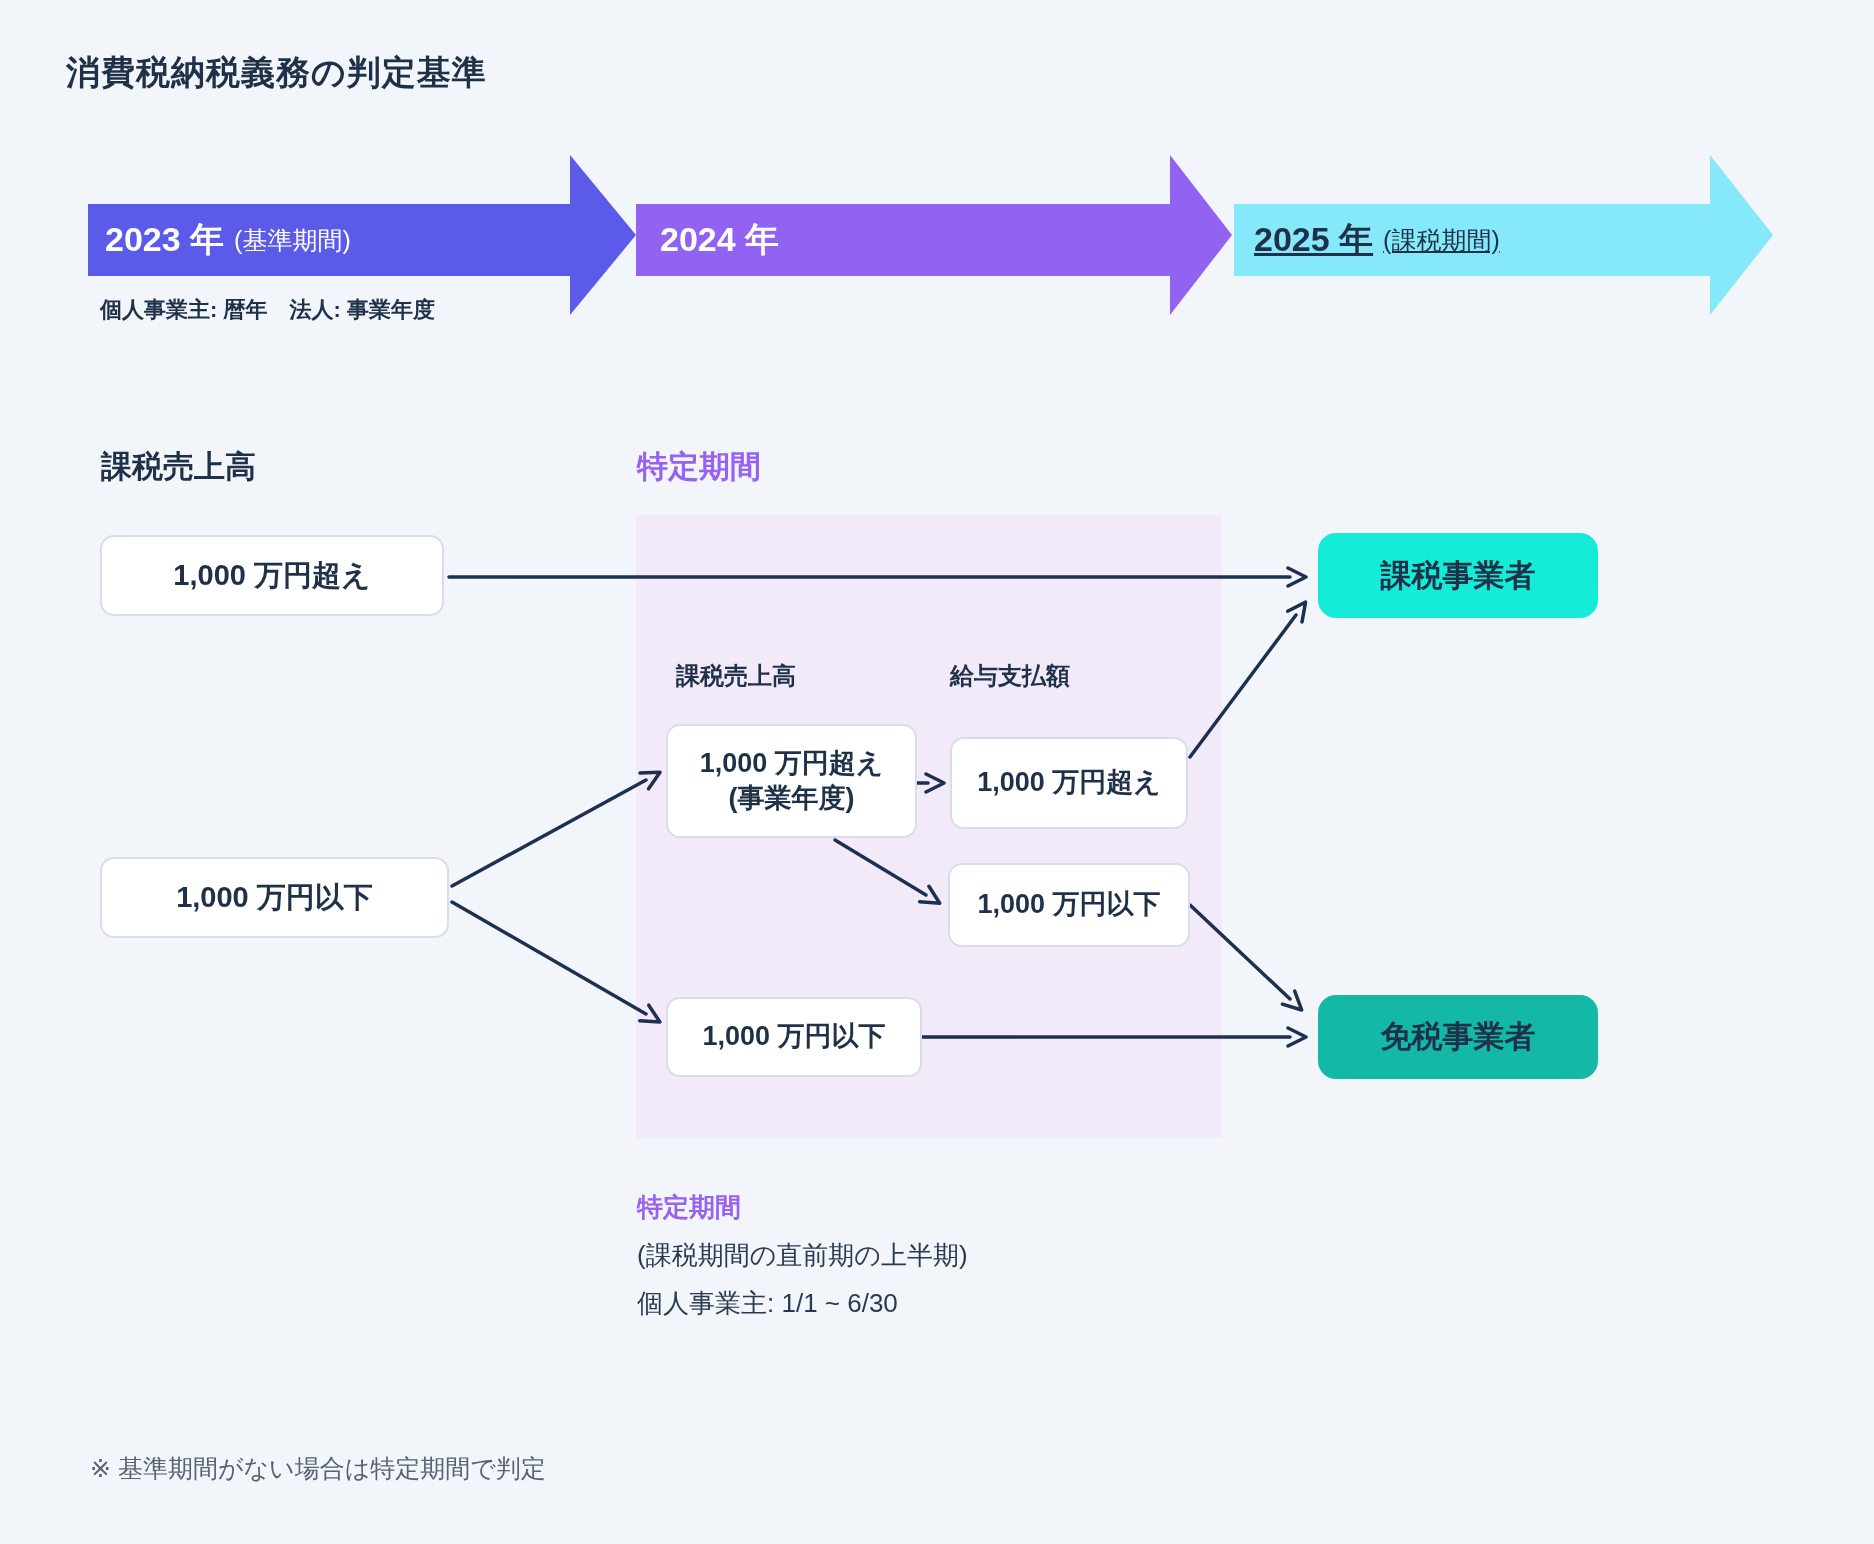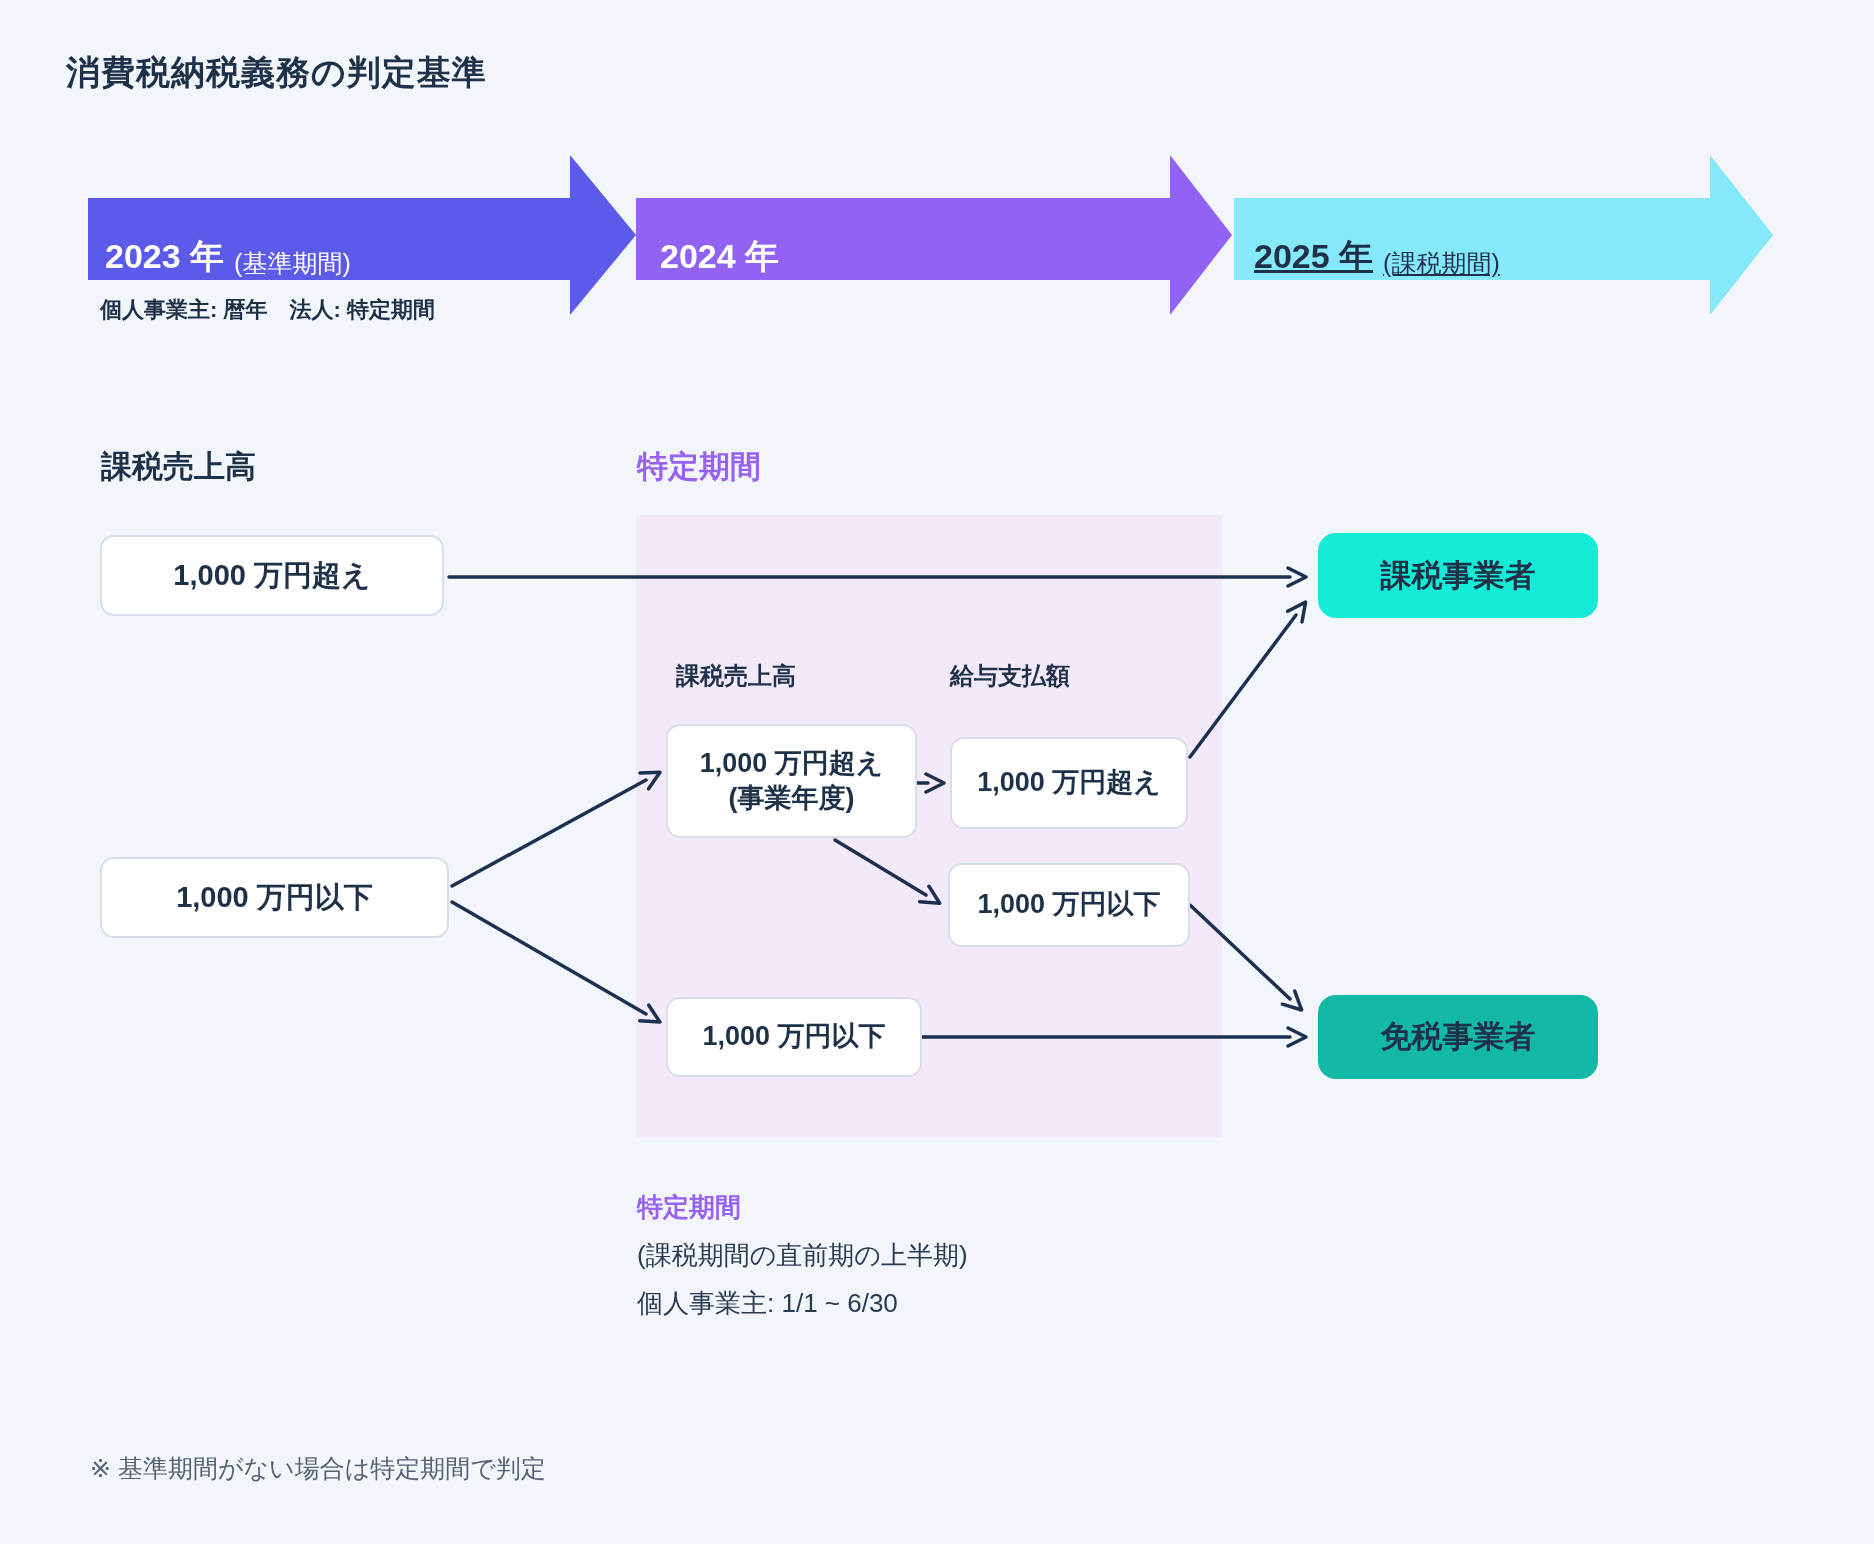--- a/index.html
+++ b/index.html
@@ -17,22 +17,22 @@
   .abs{position:absolute;}
 
   
   .page-title{
     left:66px;top:50px;
     font-size:34px;font-weight:bold;color:#1e3148;letter-spacing:1px;
   }
 
   
   .banner-body{
-    top:198px;height:82px;
-    display:flex;align-items:flex-end;
+    top:204px;height:72px;
+    display:flex;align-items:center;
     white-space:nowrap;
   }
   .banner-head{
     top:155px;width:0;height:0;
     border-top:80px solid transparent;
     border-bottom:80px solid transparent;
   }
   .b1{background:#5b5ae9;}  .h1{border-left:66px solid #5b5ae9;}
   .b2{background:#9263f2;}  .h2{border-left:62px solid #9263f2;}
   .b3{background:#85e8fb;}  .h3{border-left:63px solid #85e8fb;}
@@ -115,21 +115,21 @@
     <span class="banner-suffix"></span>
   </div>
   <div class="abs banner-head h2" style="left:1170px;"></div>
 
   <div class="abs banner-body b3 banner-dark" style="left:1234px;width:476px;padding-left:20px;">
     <span class="banner-year">2025 年</span>
     <span class="banner-suffix">(課税期間)</span>
   </div>
   <div class="abs banner-head h3" style="left:1710px;"></div>
 
-  <div class="abs timeline-note">個人事業主: 暦年　法人: 特定期間</div>
+  <div class="abs timeline-note">個人事業主: 暦年　法人: 事業年度</div>
 
   <div class="abs heading heading-left">課税売上高</div>
   <div class="abs heading heading-panel">特定期間</div>
 
   <div class="abs panel"></div>
 
   <svg class="abs connector-layer" width="1874" height="1544" viewBox="0 0 1874 1544">
     <defs>
       <marker id="ah" markerWidth="22" markerHeight="22" refX="4" refY="11" orient="auto" markerUnits="userSpaceOnUse">
         <path d="M2,2 L20,11 L2,20" fill="none" stroke="#1d3050" stroke-width="3.5" stroke-linecap="round" stroke-linejoin="round"></path>

